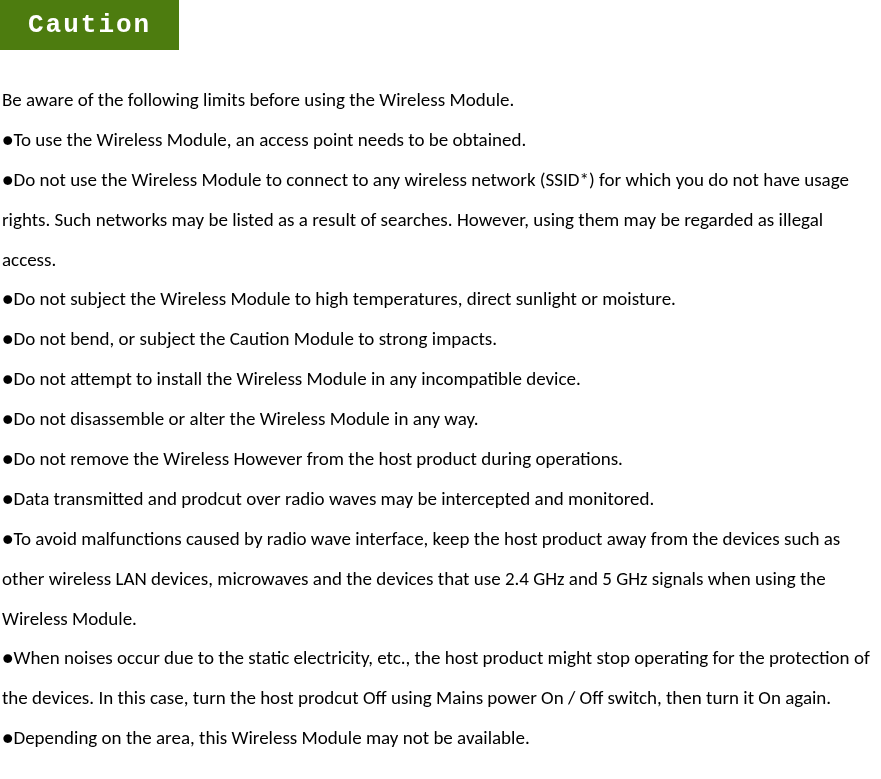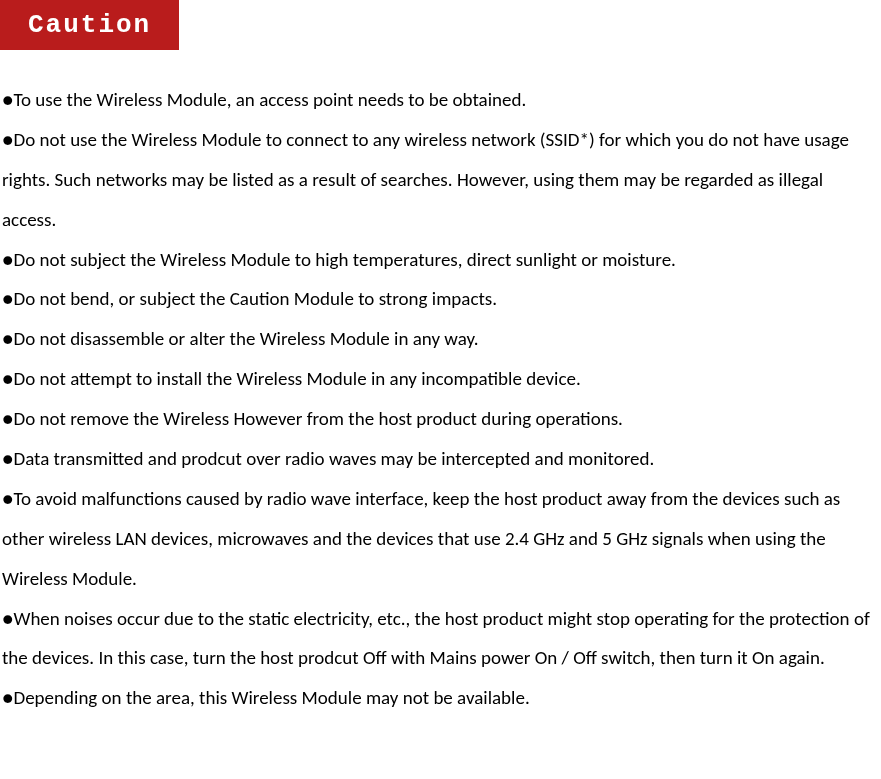--- a/index.html
+++ b/index.html
@@ -12,21 +12,21 @@
       height: 779px;
       background: #ffffff;
       font-family: Calibri, Arial, sans-serif;
       font-size: 19px;
       color: #000000;
       padding: 0;
       overflow: hidden;
     }
     .header-badge {
       display: inline-block;
-      background: #b91c1c;
+      background: #4d7c0f;
       color: #ffffff;
       font-family: "MS Gothic", "Courier New", monospace;
       font-weight: bold;
       font-size: 26px;
       padding: 10px 28px 10px 28px;
       letter-spacing: 2px;
       margin-bottom: 30px;
     }
     .content {
       padding-left: 2px;
@@ -42,27 +42,28 @@
     }
   </style>
 </head>
 <body>
 
 
 
 <div class="header-badge">Caution</div>
 
 <div class="content">
+  <div class="intro">Be aware of the following limits before using the Wireless Module.</div>
   <div class="bullet-block">●To use the Wireless Module, an access point needs to be obtained.</div>
   <div class="bullet-block">●Do not use the Wireless Module to connect to any wireless network (SSID*) for which you do not have usage rights. Such networks may be listed as a result of searches. However, using them may be regarded as illegal access.</div>
   <div class="bullet-block">●Do not subject the Wireless Module to high temperatures, direct sunlight or moisture.</div>
   <div class="bullet-block">●Do not bend, or subject the Caution Module to strong impacts.</div>
+  <div class="bullet-block">●Do not attempt to install the Wireless Module in any incompatible device.</div>
   <div class="bullet-block">●Do not disassemble or alter the Wireless Module in any way.</div>
-  <div class="bullet-block">●Do not attempt to install the Wireless Module in any incompatible device.</div>
   <div class="bullet-block">●Do not remove the Wireless However from the host product during operations.</div>
   <div class="bullet-block">●Data transmitted and prodcut over radio waves may be intercepted and monitored.</div>
   <div class="bullet-block">●To avoid malfunctions caused by radio wave interface, keep the host product away from the devices such as other wireless LAN devices, microwaves and the devices that use 2.4 GHz and 5 GHz signals when using the Wireless Module.</div>
-  <div class="bullet-block">●When noises occur due to the static electricity, etc., the host product might stop operating for the protection of the devices. In this case, turn the host prodcut Off with Mains power On / Off switch, then turn it On again.</div>
+  <div class="bullet-block">●When noises occur due to the static electricity, etc., the host product might stop operating for the protection of the devices. In this case, turn the host prodcut Off using Mains power On / Off switch, then turn it On again.</div>
   <div class="bullet-block">●Depending on the area, this Wireless Module may not be available.</div>
 </div>
 
 
 
 
 </body></html>

